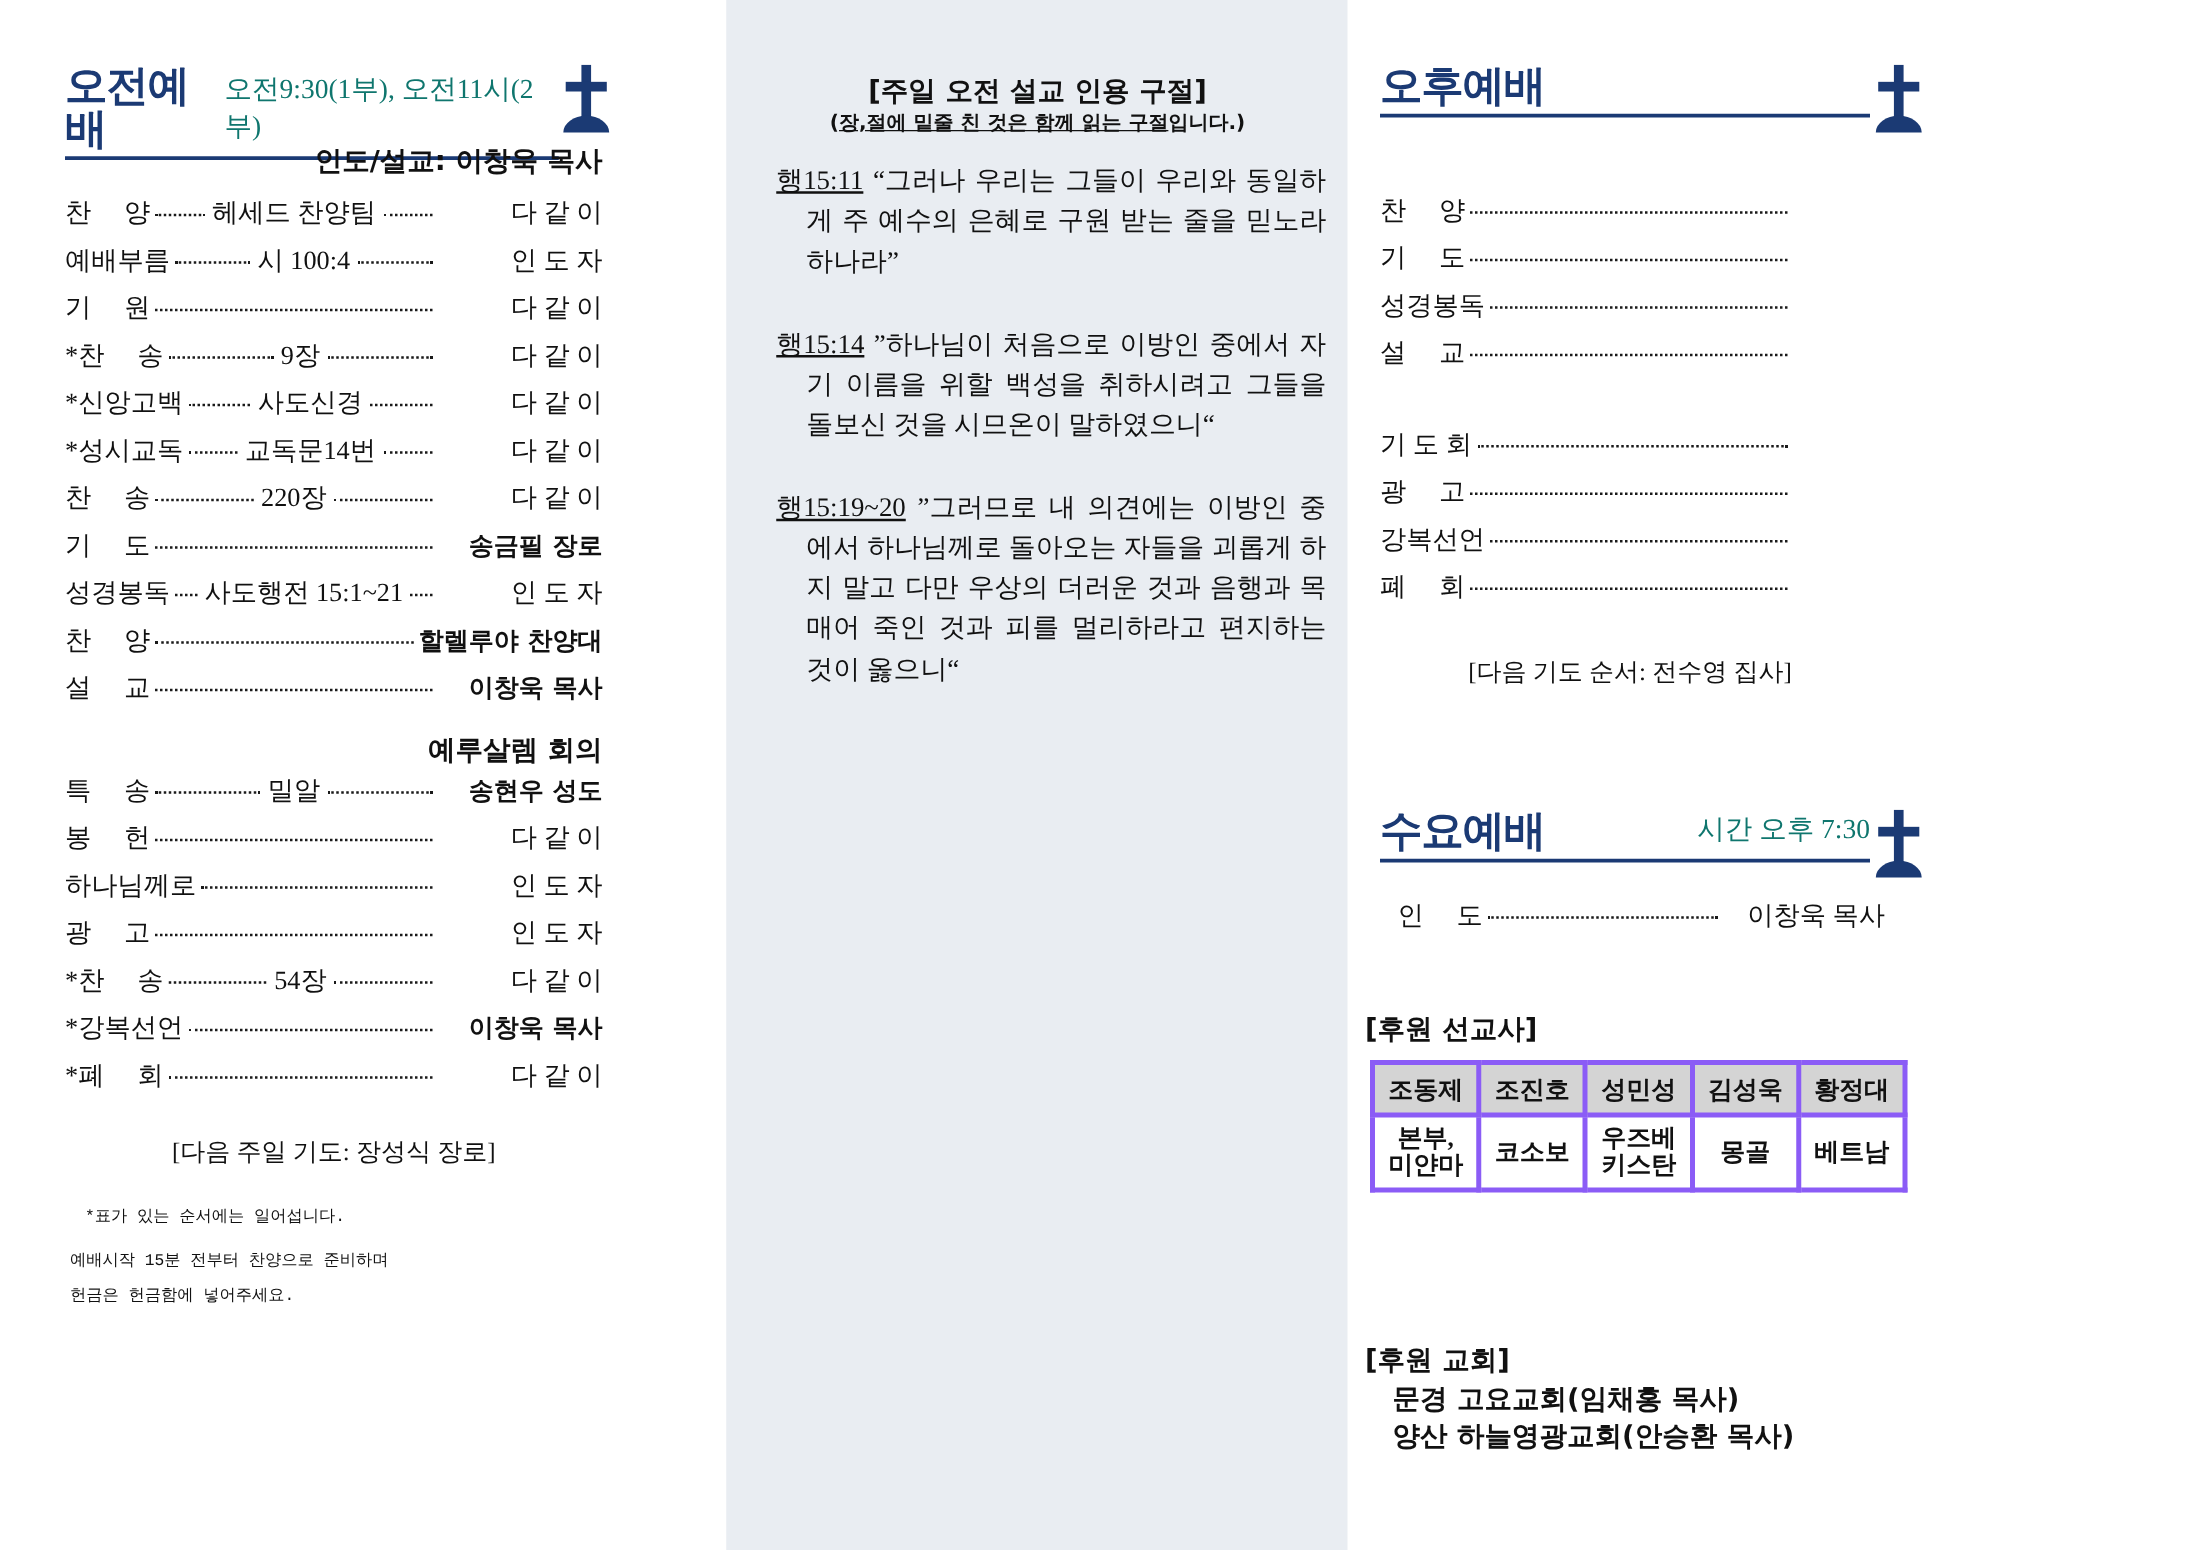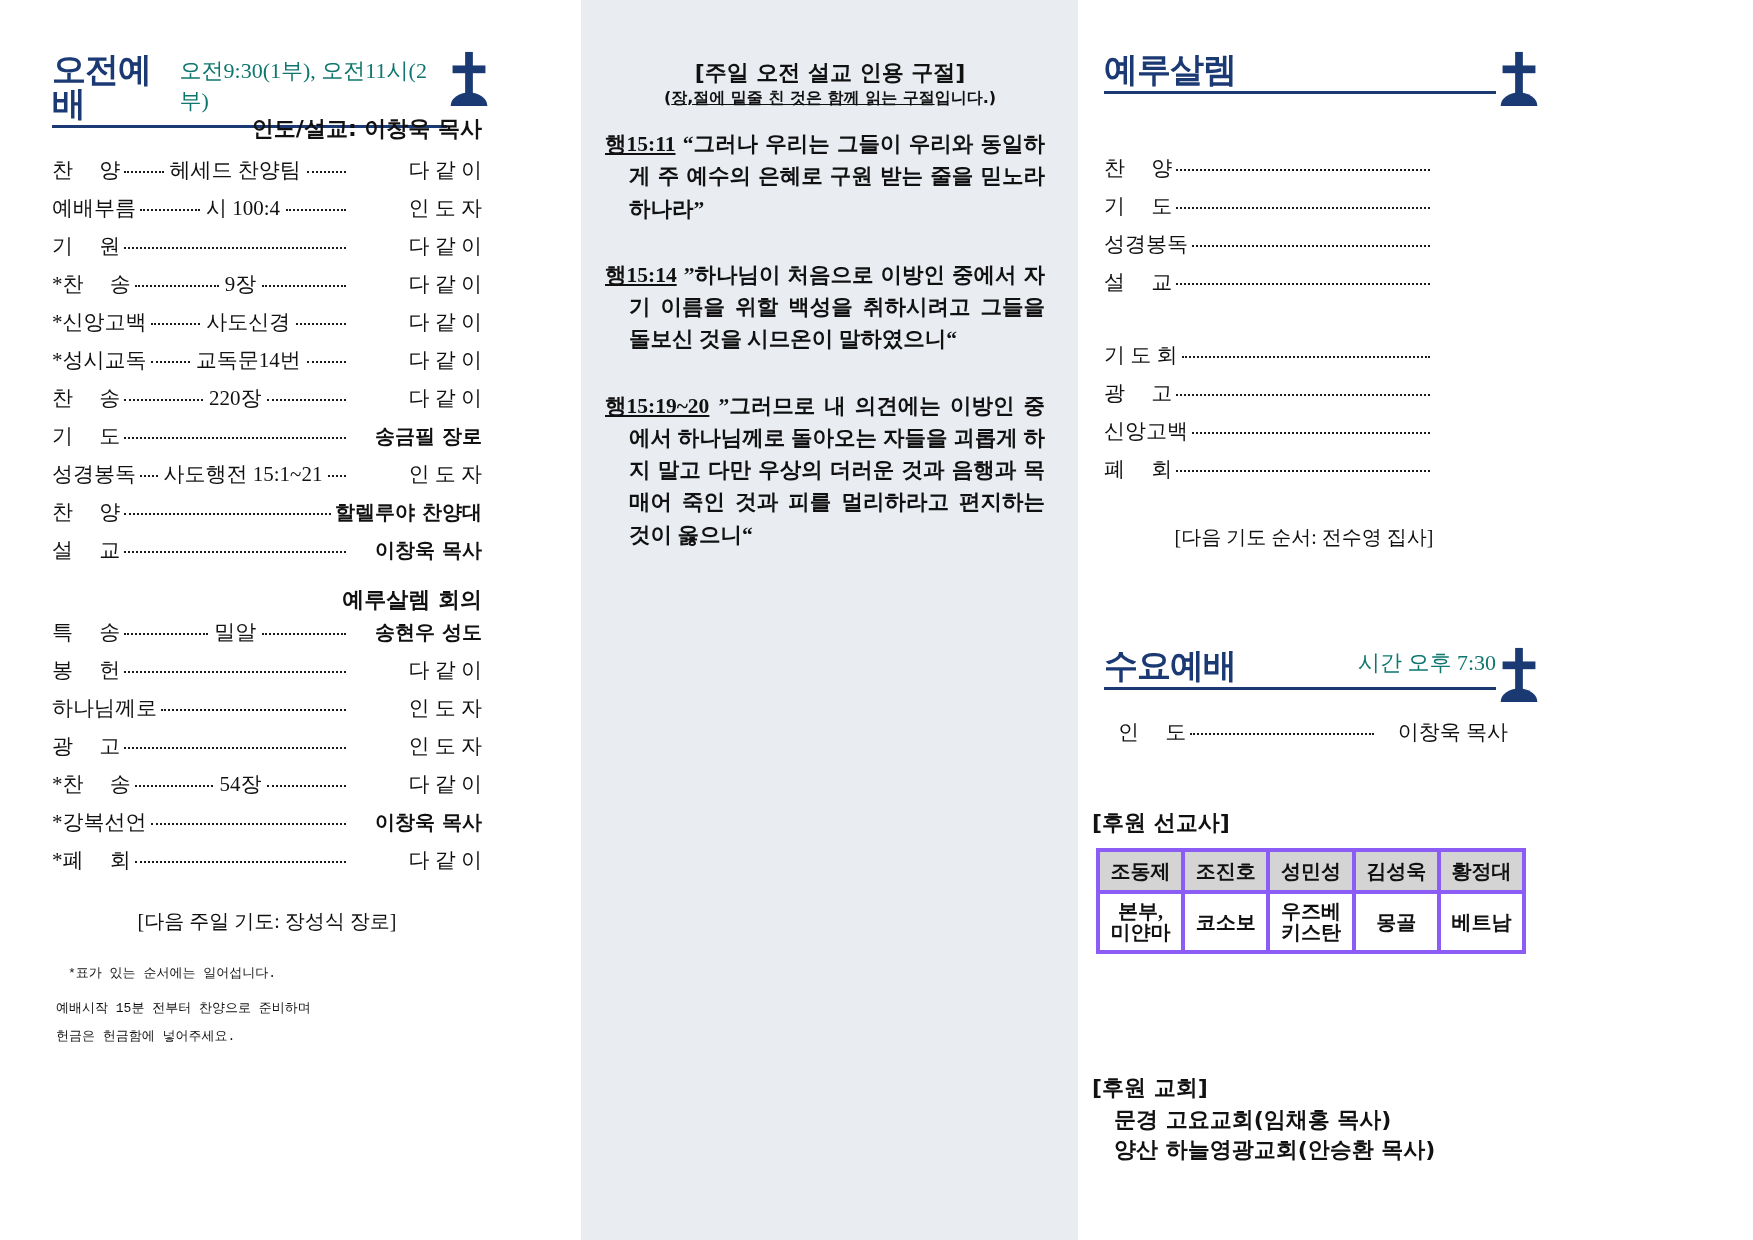--- a/index.html
+++ b/index.html
@@ -259,32 +259,32 @@
     <div class="note-small" style="position:absolute;left:56px;top:1000px;width:440px;">예배시작 15분 전부터 찬양으로 준비하며</div>
     <div class="note-small" style="position:absolute;left:56px;top:1028px;width:440px;">헌금은 헌금함에 넣어주세요.</div>
   </div>
 
   <div class="col col-mid">
     <div class="mid-title" style="position:absolute;left:24px;top:58px;width:450px;">[주일 오전 설교 인용 구절]</div>
     <div class="mid-subtitle" style="position:absolute;left:24px;top:88px;width:450px;">
       <span>(</span><u>장,절에 밑줄 친 것은 함께 읽는 구절</u><span>입니다.)</span>
     </div>
 
-    <div id="verses" style="position:absolute;left:24px;top:128px;width:440px;font-weight:bold;">
+    <div id="verses" style="position:absolute;left:40px;top:128px;width:440px;">
         <div class="verse" style="margin-bottom: 34px;"><span class="ref">행15:11</span><span> “그러나 우리는 그들이 우리와 동일하게 주 예수의 은혜로 구원 받는 줄을 믿노라 하나라”</span></div>
         <div class="verse" style="margin-bottom: 34px;"><span class="ref">행15:14</span><span> ”하나님이 처음으로 이방인 중에서 자기 이름을 위할 백성을 취하시려고 그들을 돌보신 것을 시므온이 말하였으니“</span></div>
         <div class="verse" style="margin-bottom: 34px;"><span class="ref">행15:19~20</span><span> ”그러므로 내 의견에는 이방인 중에서 하나님께로 돌아오는 자들을 괴롭게 하지 말고 다만 우상의 더러운 것과 음행과 목매어 죽인 것과 피를 멀리하라고 편지하는 것이 옳으니“</span></div>
       </div>
   </div>
 
   <div class="col col-right">
 
     <div class="sec-head" style="position:absolute;left:26px;top:52px;width:392px;">
       <div class="sec-head-row">
-        <div class="sec-title">예루살렘</div>
+        <div class="sec-title">오후예배</div>
       </div>
       <div class="sec-rule"></div>
     </div>
     <svg class="cross" style="position:absolute;left:418px;top:50px;" width="46" height="60" viewBox="0 0 46 60">
       <rect x="19" y="2" width="8" height="48" fill="#1b3a74"></rect>
       <rect x="6" y="16" width="34" height="8" fill="#1b3a74"></rect>
       <path d="M4 58 A19 14 0 0 1 42 58 Z" fill="#1b3a74"></path>
     </svg>
 
 
@@ -310,21 +310,21 @@
     <div id="a-items-bottom" style="position:absolute;left:26px;top:345px;width:330px;">
         <div class="leader" style="height: 38px;">
           <span class="lbl">기 도 회</span>
           <span class="dots"></span>
         </div>
         <div class="leader" style="height: 38px;">
           <span class="lbl">광     고</span>
           <span class="dots"></span>
         </div>
         <div class="leader" style="height: 38px;">
-          <span class="lbl">신앙고백</span>
+          <span class="lbl">강복선언</span>
           <span class="dots"></span>
         </div>
         <div class="leader" style="height: 38px;">
           <span class="lbl">폐     회</span>
           <span class="dots"></span>
         </div>
       </div>
 
     <div class="centered-note" style="position:absolute;left:26px;top:524px;width:400px;">[다음 기도 순서: 전수영 집사]</div>
 

